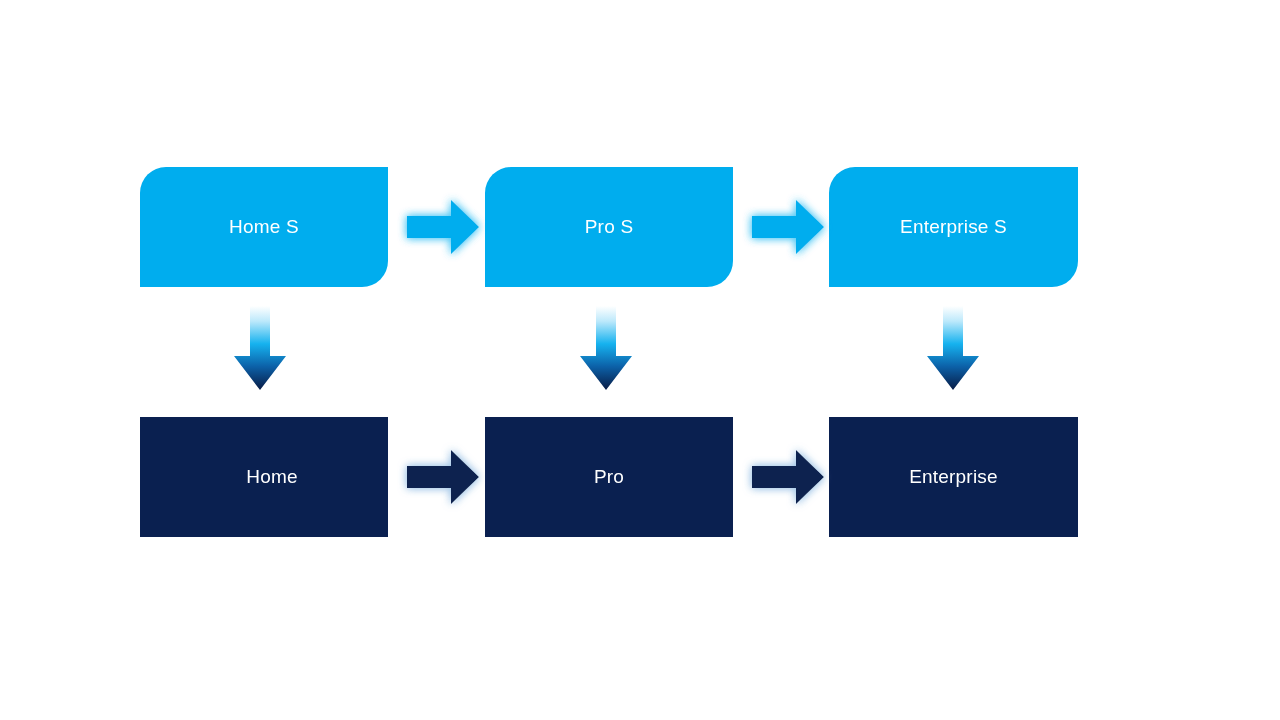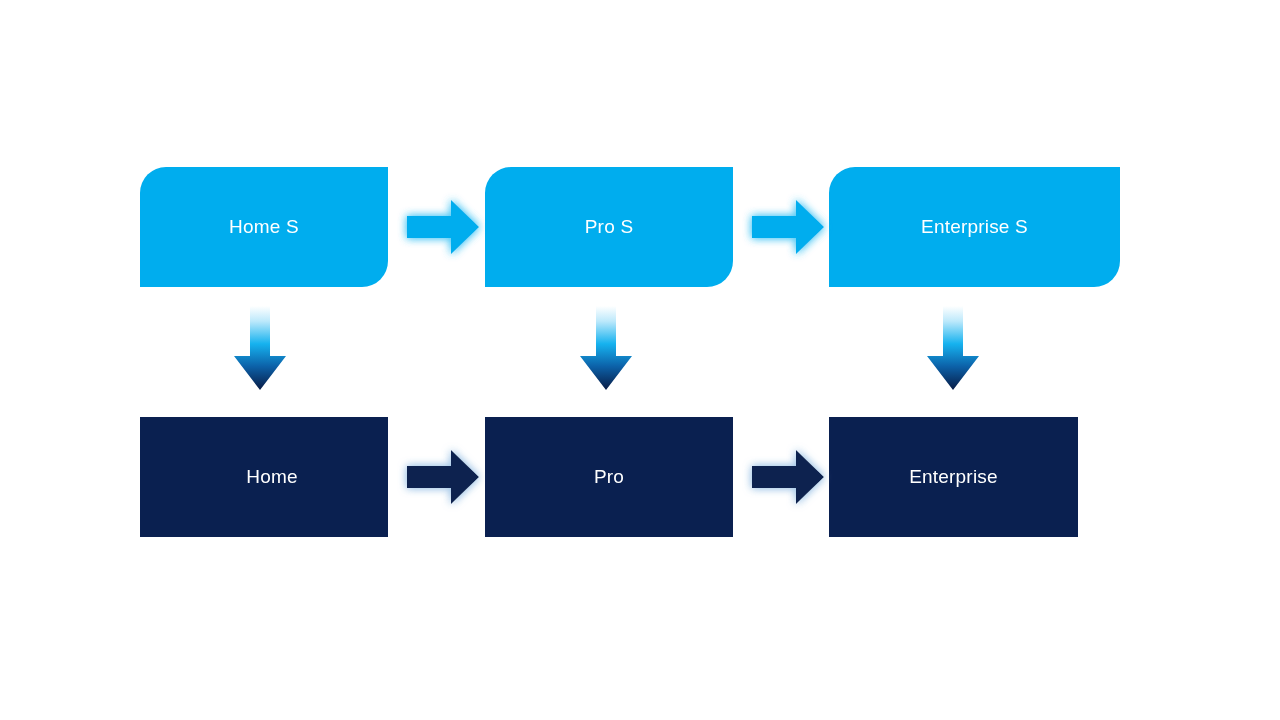--- a/index.html
+++ b/index.html
@@ -126,21 +126,21 @@
   </div>
 
   <div class="node node-top" style="left:140px; top:167px; width:248px; height:120px;">
     <span class="node-label">Home S</span>
   </div>
 
   <div class="node node-top" style="left:485px; top:167px; width:248px; height:120px;">
     <span class="node-label">Pro S</span>
   </div>
 
-  <div class="node node-top" style="left:829px; top:167px; width:291px; height:120px;">
+  <div class="node node-top" style="left:829px; top:167px; width:249px; height:120px;">
     <span class="node-label">Enterprise S</span>
   </div>
 
   <div class="h-arrow h-arrow-blue" style="left:407px; top:198px;">
     <svg viewBox="0 0 72 58" preserveAspectRatio="none">
       <path class="shape" d="M0,18 L44,18 L44,2 L72,29 L44,56 L44,40 L0,40 Z"></path>
     </svg>
   </div>
 
   <div class="h-arrow h-arrow-blue" style="left:752px; top:198px;">

